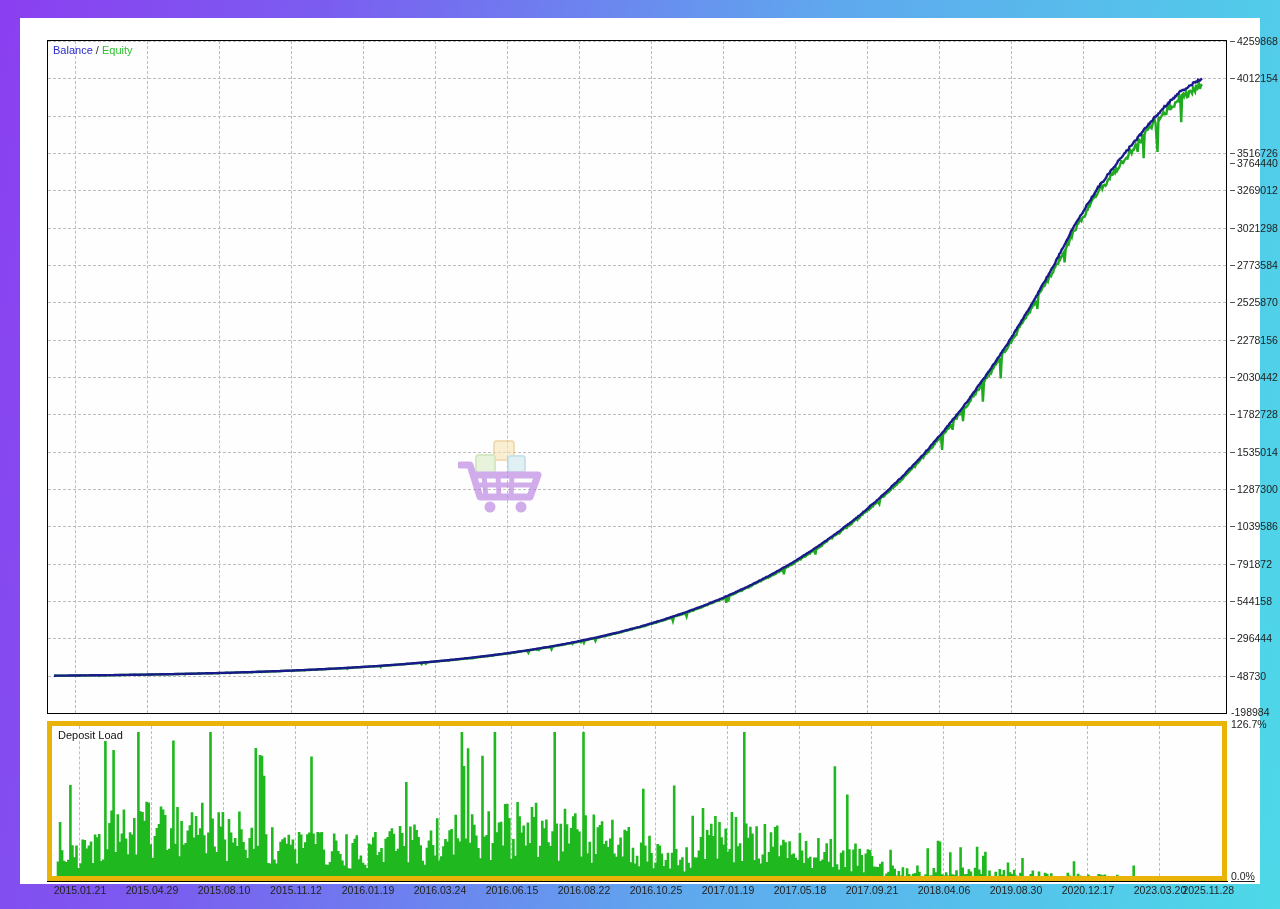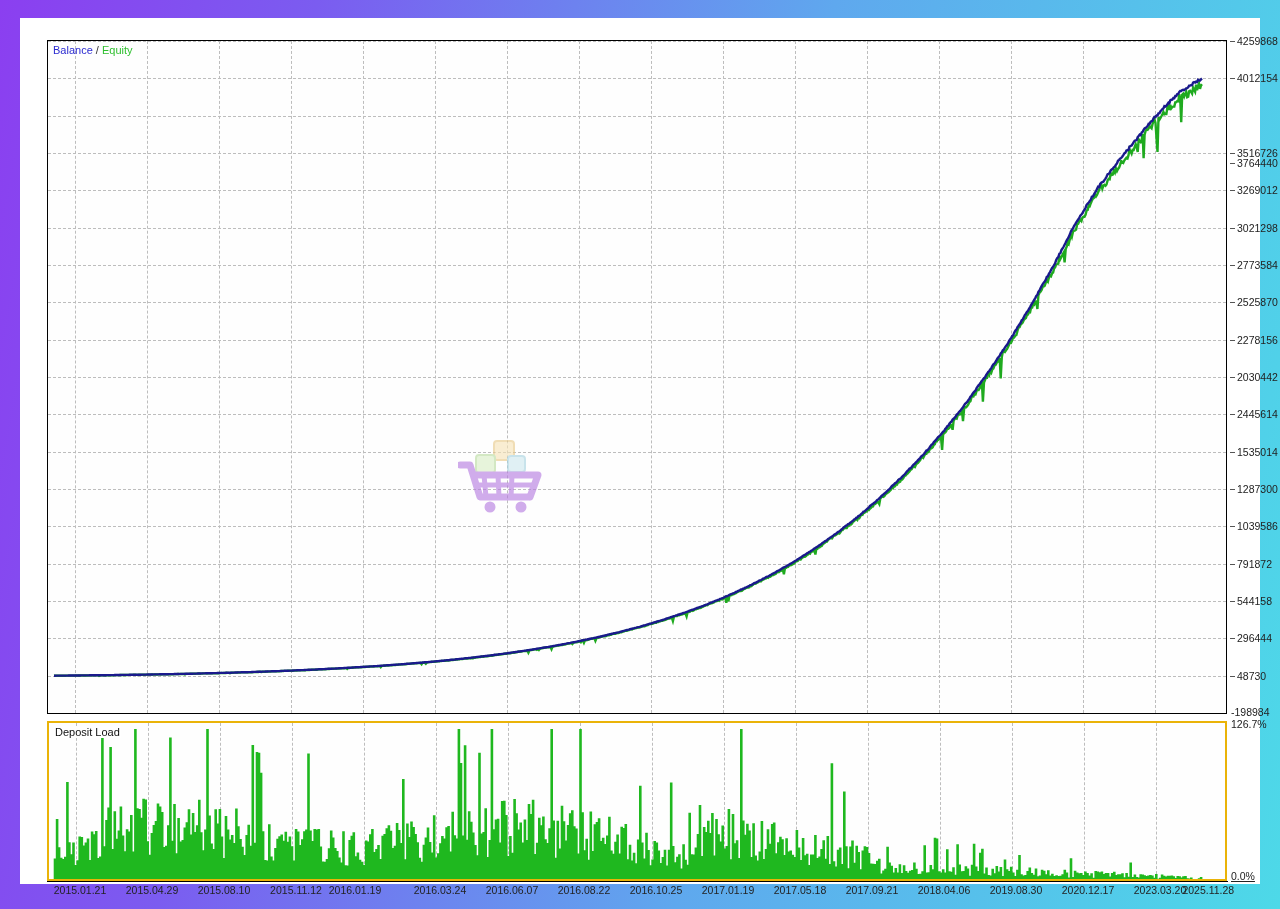--- a/index.html
+++ b/index.html
@@ -48,21 +48,21 @@
   .wm-text{font-size:62px;font-weight:bold;font-family:"DejaVu Sans", sans-serif;
            font-style:italic;line-height:1;}
   .wm-eafx{color:#b57ae0;}
   .wm-store{color:#a9c8ea;font-style:normal;}
 
   svg.curve{position:absolute;left:0;top:0;z-index:4;}
 
   
   .dl-panel{
     position:absolute;left:27px;top:703px;width:1180px;height:160px;
-    background:#fefefe;border:2px solid #eab308;box-sizing:border-box;overflow:hidden;
+    background:#fefefe;border:5px solid #eab308;box-sizing:border-box;overflow:hidden;
   }
   .dl-label{
     position:absolute;left:5px;top:3px;font-size:11px;color:#111;z-index:6;
     background:#fff;padding:0 1px;
   }
 
   
   .y-axis{
     position:absolute;left:1211px;top:22px;width:62px;height:674px;
     font-size:10.5px;color:#222;
@@ -193,21 +193,21 @@
         <div class="y-tick" style="top: 1px;">4259868</div>
         <div class="y-tick" style="top: 38.3333px;">4012154</div>
         <div class="y-tick" style="top: 75.6667px; margin-top: 47px;">3764440</div>
         <div class="y-tick" style="top: 113px;">3516726</div>
         <div class="y-tick" style="top: 150.333px;">3269012</div>
         <div class="y-tick" style="top: 187.667px;">3021298</div>
         <div class="y-tick" style="top: 225px;">2773584</div>
         <div class="y-tick" style="top: 262.333px;">2525870</div>
         <div class="y-tick" style="top: 299.667px;">2278156</div>
         <div class="y-tick" style="top: 337px; text-align: right;">2030442</div>
-        <div class="y-tick" style="top: 374.333px;">2445614</div>
+        <div class="y-tick" style="top: 374.333px;">1782728</div>
         <div class="y-tick" style="top: 411.667px;">1535014</div>
         <div class="y-tick" style="top: 449px;">1287300</div>
         <div class="y-tick" style="top: 486.333px;">1039586</div>
         <div class="y-tick" style="top: 523.667px;">791872</div>
         <div class="y-tick" style="top: 561px;">544158</div>
         <div class="y-tick" style="top: 598.333px;">296444</div>
         <div class="y-tick" style="top: 635.667px;">48730</div>
       </div>
 
     <div class="y-bottom">
@@ -216,23 +216,23 @@
     </div>
 
     <div class="y-dl-zero">0.0%</div>
 
     <div class="axis-rule"></div>
     <div class="x-axis" id="x-axis">
         <div class="x-tick" style="left: 33px;">2015.01.21</div>
         <div class="x-tick" style="left: 105px;">2015.04.29</div>
         <div class="x-tick" style="left: 177px;">2015.08.10</div>
         <div class="x-tick" style="left: 249px;">2015.11.12</div>
-        <div class="x-tick" style="left: 308px;">2016.01.19</div>
+        <div class="x-tick" style="left: 321px;">2016.01.19</div>
         <div class="x-tick" style="left: 393px;">2016.03.24</div>
-        <div class="x-tick" style="left: 465px;">2016.06.07</div>
+        <div class="x-tick" style="left: 465px;">2016.06.15</div>
         <div class="x-tick" style="left: 537px;">2016.08.22</div>
         <div class="x-tick" style="left: 609px;">2016.10.25</div>
         <div class="x-tick" style="left: 681px;">2017.01.19</div>
         <div class="x-tick" style="left: 753px;">2017.05.18</div>
         <div class="x-tick" style="left: 825px;">2017.09.21</div>
         <div class="x-tick" style="left: 897px;">2018.04.06</div>
         <div class="x-tick" style="left: 969px;">2019.08.30</div>
         <div class="x-tick" style="left: 1041px;">2020.12.17</div>
         <div class="x-tick" style="left: 1113px;">2023.03.20</div>
         <div class="x-tick last" style="left: 1181px;">2025.11.28</div>

